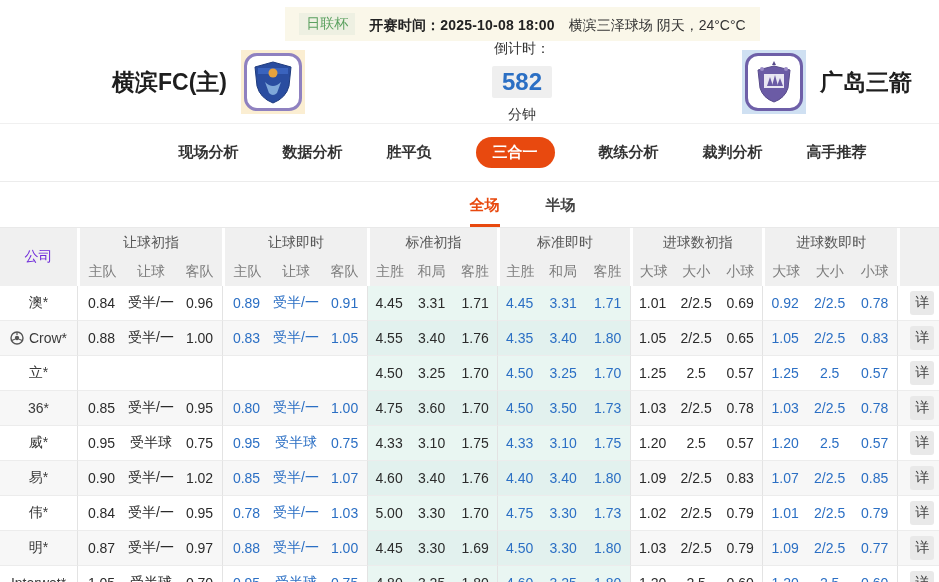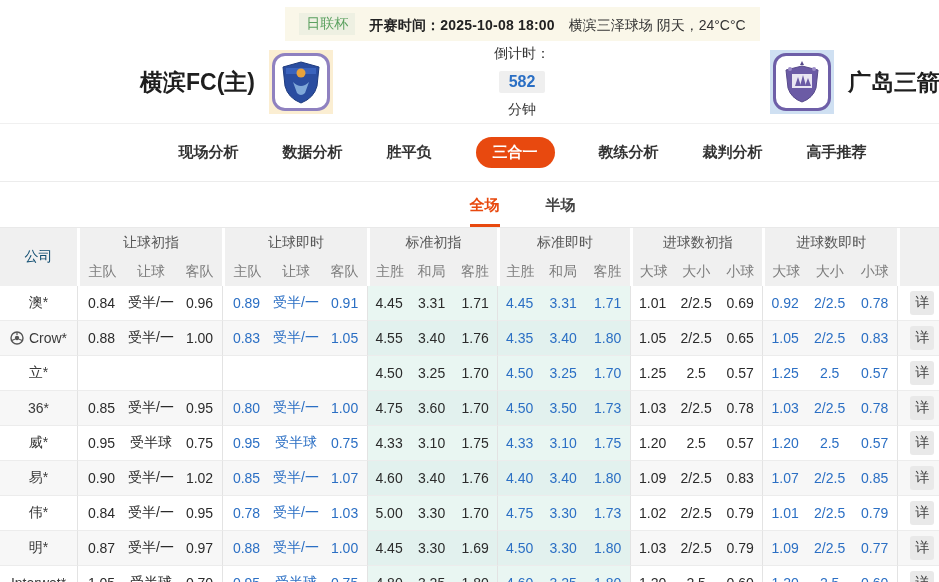--- a/index.html
+++ b/index.html
@@ -18,38 +18,38 @@
     gap:14px; font-size:14px;
   }
   .league-badge {
     color:#5ba05f; background:#eef0e2; padding:2px 7px; font-size:14px;
   }
   .kickoff { font-weight:bold; color:#222; letter-spacing:.2px; }
   .venue { color:#333; }
 
   
   .match-header { position:relative; height:82px; }
-  .team { position:absolute; top:50%; transform:translateY(-50%); display:flex; align-items:center; gap:14px;margin-left:28px; }
+  .team { position:absolute; top:50%; transform:translateY(-50%); display:flex; align-items:center; gap:14px; }
   .team.home { left:112px; }
   .team.away { left:742px; }
   .team-name { font-size:23px; font-weight:bold; color:#1e1e1e; }
   .logo-outer { width:64px; height:64px; display:flex; align-items:center; justify-content:center; }
   .logo-outer.home-bg { background:#fbeed2; }
   .logo-outer.away-bg { background:#cfe0f2; }
   .logo-inner {
     width:58px; height:58px; border-radius:13px; background:#fff;
     border:3px solid #8f81c0; display:flex; align-items:center; justify-content:center;
   }
   .away .logo-inner { border-color:#6e5fa8; }
   .countdown {
     position:absolute; left:522px; top:50%; transform:translate(-50%,-50%);
     display:flex; align-items:center; gap:8px; font-size:14px; color:#333;flex-direction:column;
   }
   .cd-value {
-    font-size:16px; font-weight:bold; color:#2b6fc4; background:#efefef;
+    font-size:24px; font-weight:bold; color:#2b6fc4; background:#efefef;
     padding:2px 10px; border-radius:2px;
   }
 
   
   .nav {
     display:flex; justify-content:center; align-items:center; gap:44px;
     border-top:1px solid #f0f0f0; border-bottom:1px solid #ececec;
     padding:13px 0; width:1045px;
   }
   .nav-item { font-size:15px; font-weight:bold; color:#333; cursor:pointer; text-decoration:none;text-align:right; }
@@ -65,21 +65,21 @@
   .subtab {
     font-size:15px; font-weight:bold; color:#444; padding-bottom:9px; cursor:pointer;
     border-bottom:3px solid transparent;
   }
   .subtab.active { color:#e8490f; border-bottom-color:#e8490f; }
 
   
   table { border-collapse:separate; border-spacing:0; table-layout:fixed; width:1000px; font-size:14px; }
   thead th { background:#f0f0f0; font-weight:normal; }
   th.grp-head { color:#555; height:30px; border-left:3px solid #fff; }
-  th.company-head { color:#0c4a6e; }
+  th.company-head { color:#6d28d9; }
   th.sub { color:#7c7c7c; height:28px; }
   th.sub.grp-start { border-left:3px solid #fff; }
   th.detail-head { border-left:3px solid #fff; }
   tbody td { height:35px; text-align:center; border-bottom:1px solid #ececec; color:#2b2b2b; }
   tbody tr.zebra td { background:#f7f7f7; }
   td.grp-start { border-left:1px solid #e3e3e3; }
   td.cyan { background:#e9f6f2; }
   tbody tr.zebra td.cyan { background:#e2f1ee; }
   td.blue { color:#2b6fc4; }
   td.company { color:#3a3a3a; }

